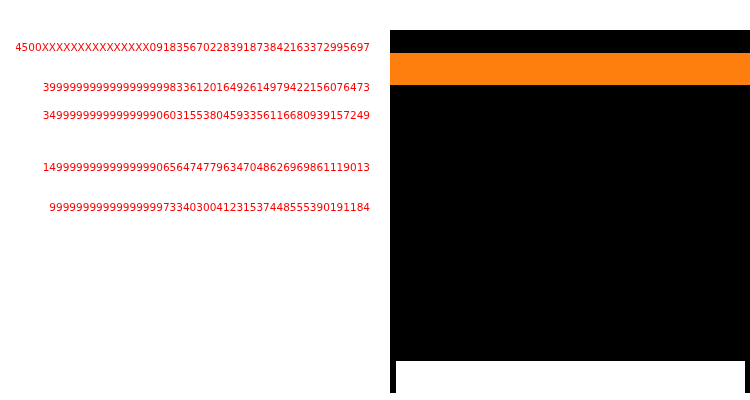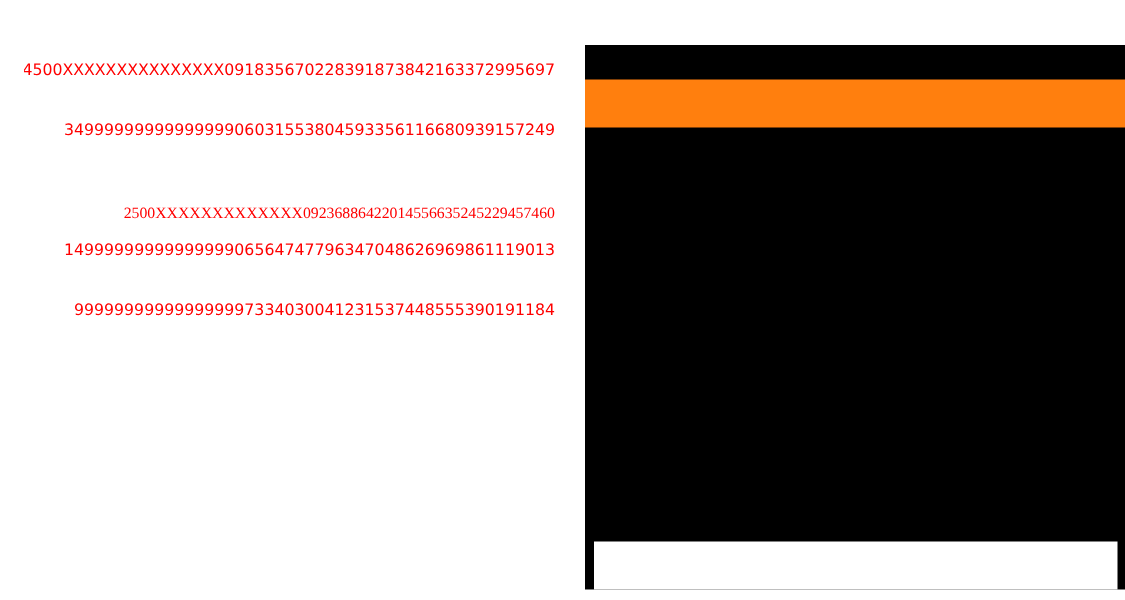--- a/index.html
+++ b/index.html
@@ -19,21 +19,21 @@
     right: 380px;
     height: 14px;
     line-height: 14px;
     font-size: 10.5px;
     letter-spacing: 0;
     white-space: nowrap;
     color: var(--tick-color, #ff0000);
   }
   .y-axis .tick:nth-child(1) { top: 8px; }
   .y-axis .tick:nth-child(2) { top: 48px; }
-  .y-axis .tick:nth-child(3) { top: 104px; font-family: Liberation Serif, serif; }
+  .y-axis .tick:nth-child(3) { top: 76px; }
   .y-axis .tick:nth-child(4) { top: 128px; }
   .y-axis .tick:nth-child(5) { top: 168px; }
   .y-axis .tick:nth-child(6) { top: 208px; }
   .y-axis .tick:nth-child(7) { top: 248px; }
   .y-axis .tick:nth-child(8) { top: 288px; font-weight: bold; }
   .y-axis .tick:nth-child(9) { top: 328px; }
   .tick-zero {
     top: 368px !important;
     right: 387px;
     font-size: 11.5px;
@@ -69,22 +69,22 @@
     background: var(--bar-color, #ffffff);
   }
 </style>
 </head>
 <body>
 
 <div class="chart">
 
   <div class="y-axis">
     <div class="tick">4500XXXXXXXXXXXXXXX091835670228391873842163372995697</div>
+    <div class="tick">3999999999999999999833612016492614979422156076473</div>
     <div class="tick">3499999999999999906031553804593356116680939157249</div>
-    <div class="tick">2500XXXXXXXXXXXXX09236886422014556635245229457460</div>
     <div class="tick">1499999999999999906564747796347048626969861119013</div>
     <div class="tick">999999999999999997334030041231537448555390191184</div>
     <div class="tick tick-zero">0%</div>
   </div>
 
   <div class="plot">
     <div class="threshold"></div>
     <div class="bar"></div>
   </div>
 

